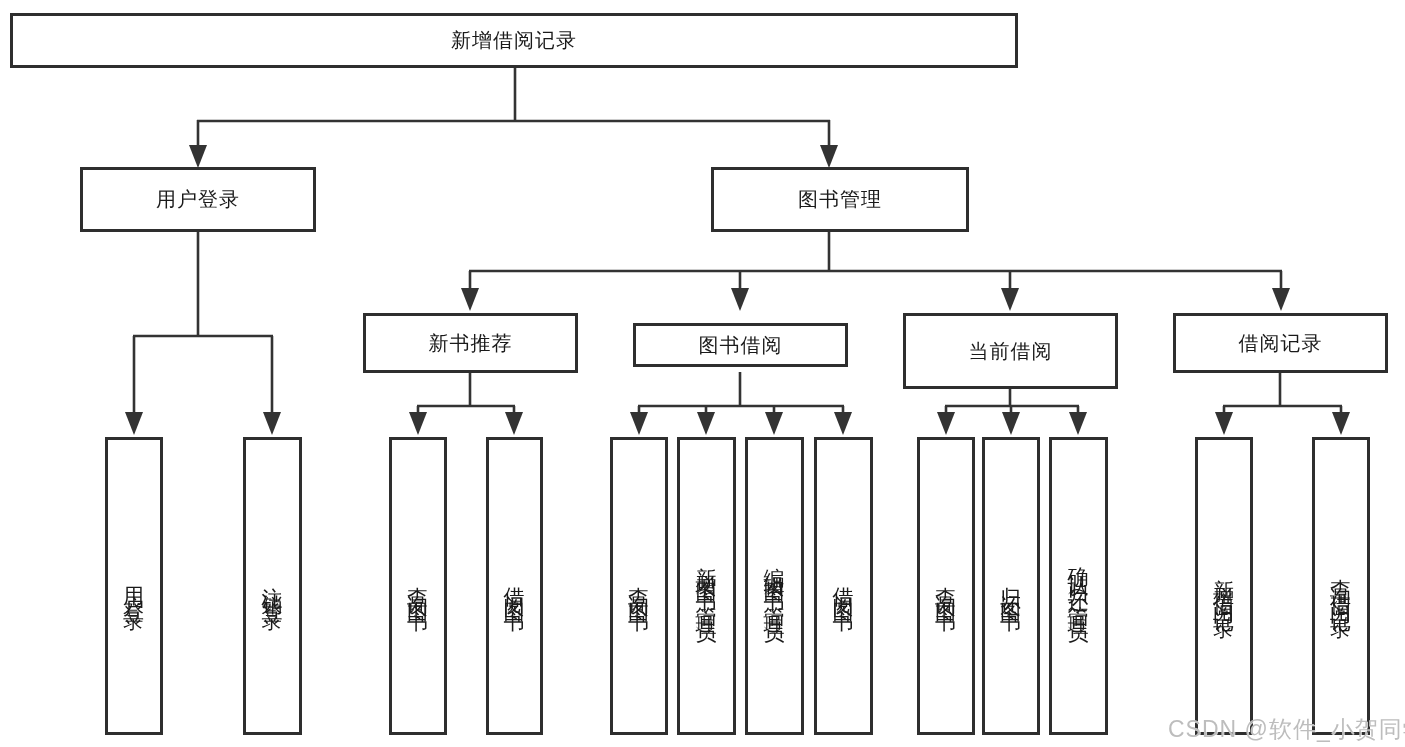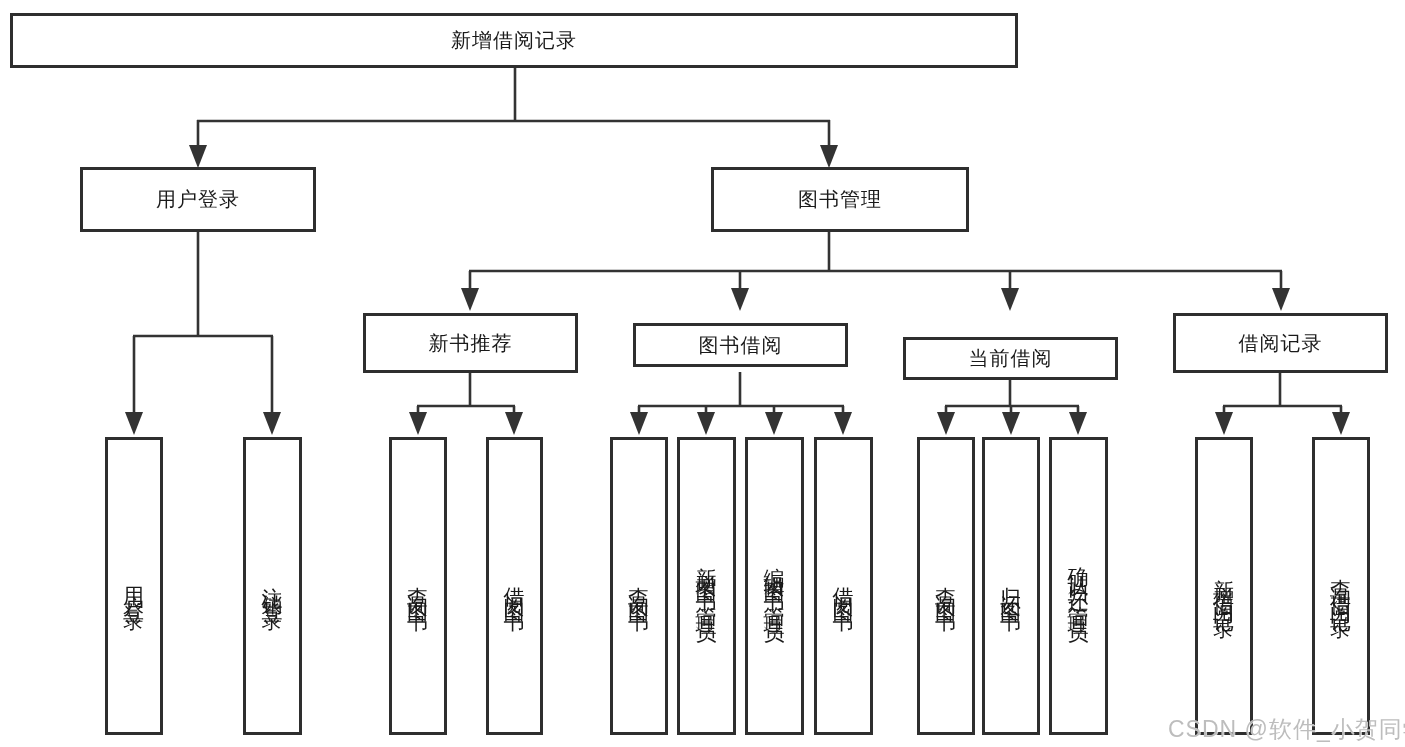--- a/index.html
+++ b/index.html
@@ -53,21 +53,21 @@
     line-height: 1;
     letter-spacing: 8px;
     color: #1a1a1a;
     white-space: nowrap;
   }
   .root-box   { left: 10px;   top: 13px;  width: 1008px; height: 55px; }
   .n2a        { left: 80px;   top: 167px; width: 236px;  height: 65px; }
   .n2b        { left: 711px;  top: 167px; width: 258px;  height: 65px; }
   .n3a        { left: 363px;  top: 313px; width: 215px;  height: 60px; }
   .n3b        { left: 633px;  top: 313px; width: 215px;  height: 44px; margin-top: 10px; }
-  .n3c        { left: 903px;  top: 313px; width: 215px;  height: 43px; margin-top: 24px; }
+  .n3c        { left: 903px;  top: 313px; width: 215px;  height: 76px; }
   .n3d        { left: 1173px; top: 313px; width: 215px;  height: 60px; }
   .l1  { left: 105px;  width: 58px; }
   .l2  { left: 243px;  width: 59px; }
   .l3  { left: 389px;  width: 58px; }
   .l4  { left: 486px;  width: 57px; }
   .l5  { left: 610px;  width: 58px; }
   .l6  { left: 677px;  width: 59px; }
   .l7  { left: 745px;  width: 59px; }
   .l8  { left: 814px;  width: 59px; }
   .l9  { left: 917px;  width: 58px; }

